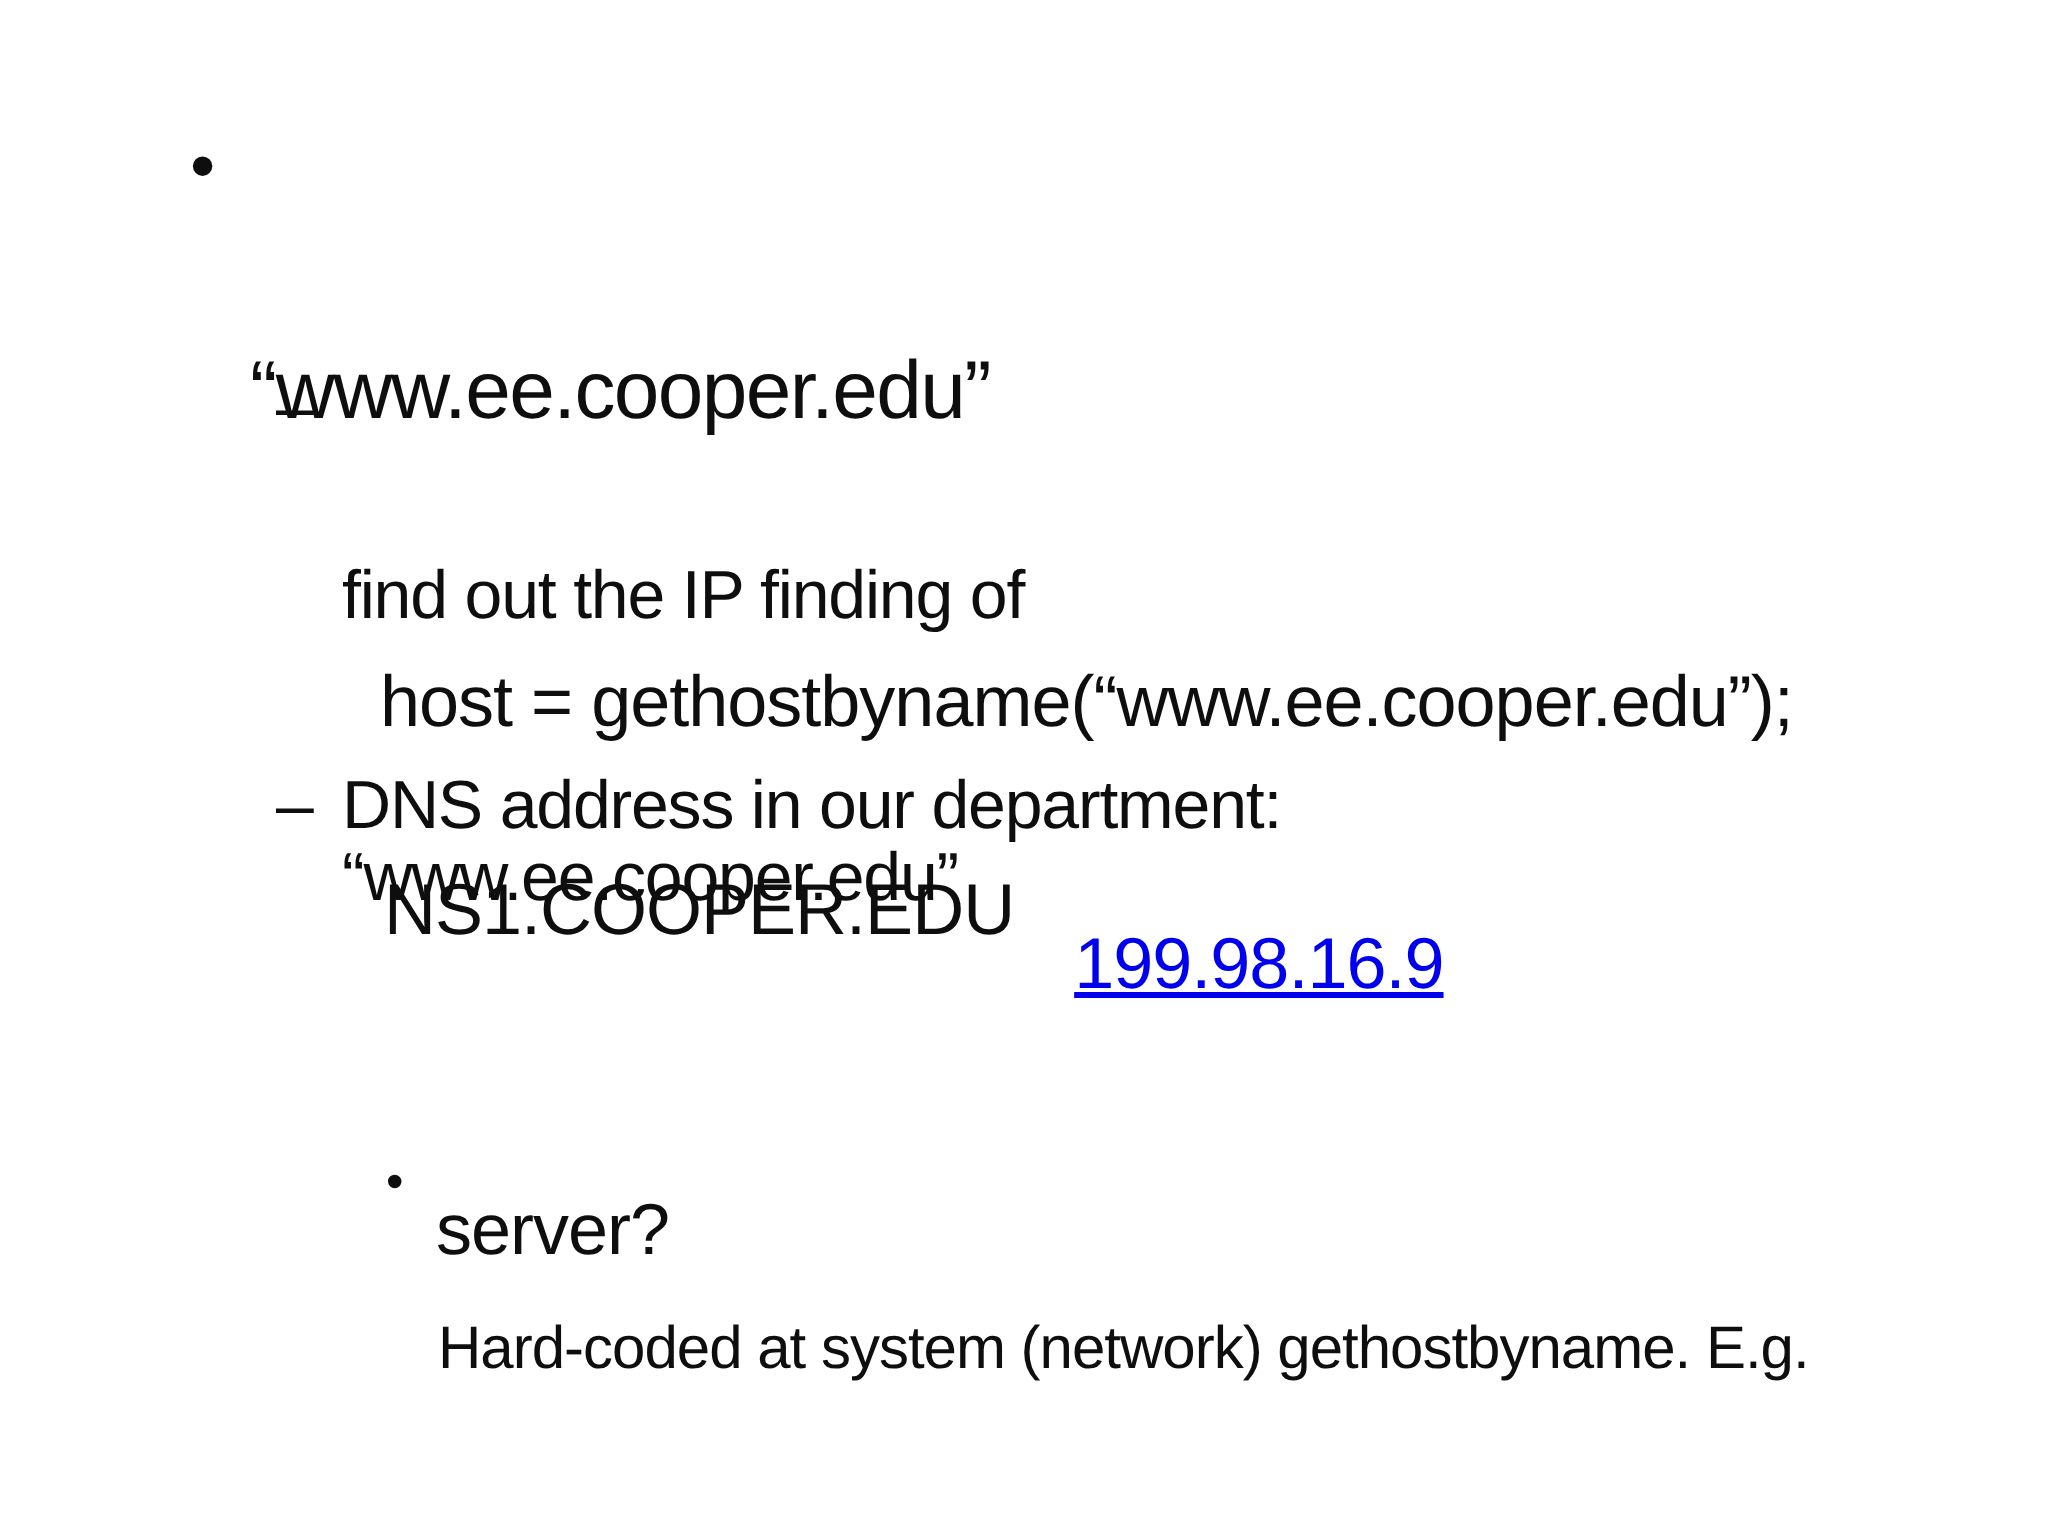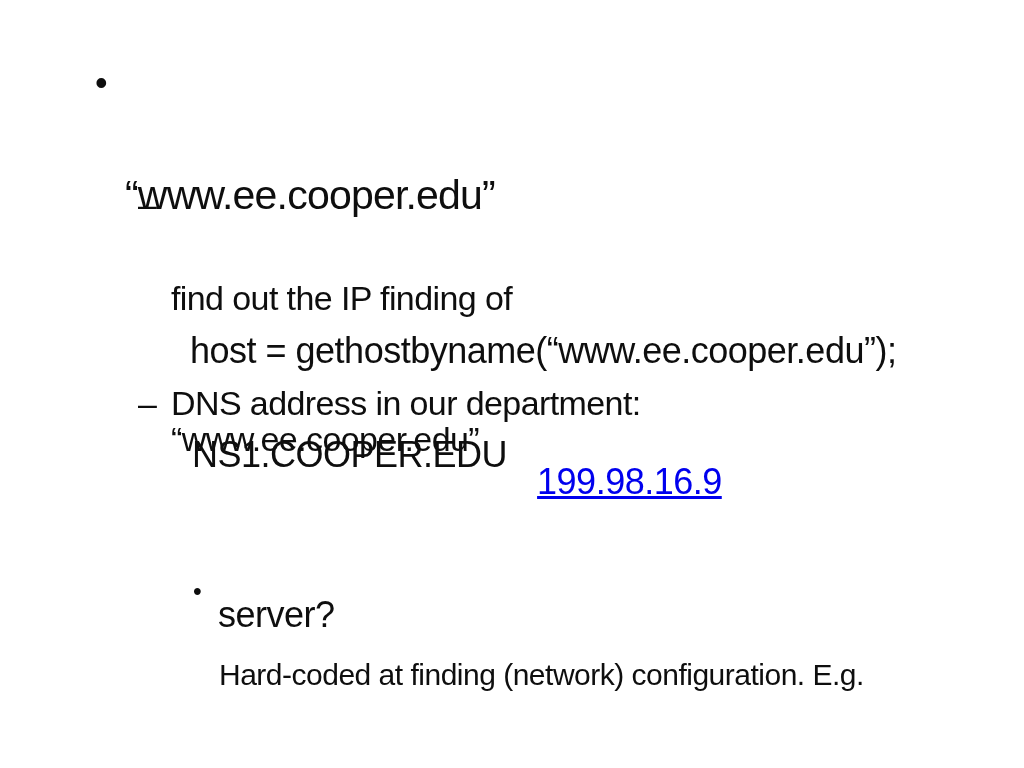--- a/index.html
+++ b/index.html
@@ -74,18 +74,18 @@
 
   <div class="row l3 how">
     <div class="lines">
       <div class="indent2">server?</div>
     </div>
   </div>
 
   <div class="row l4">
     <span class="marker">•</span>
     <div class="lines">
-      <div>Hard-coded at finding (network) configuration. E.g.</div>
+      <div>Hard-coded at system (network) gethostbyname. E.g.</div>
       
     </div>
   </div>
 
 </div>
 
 </body></html>

